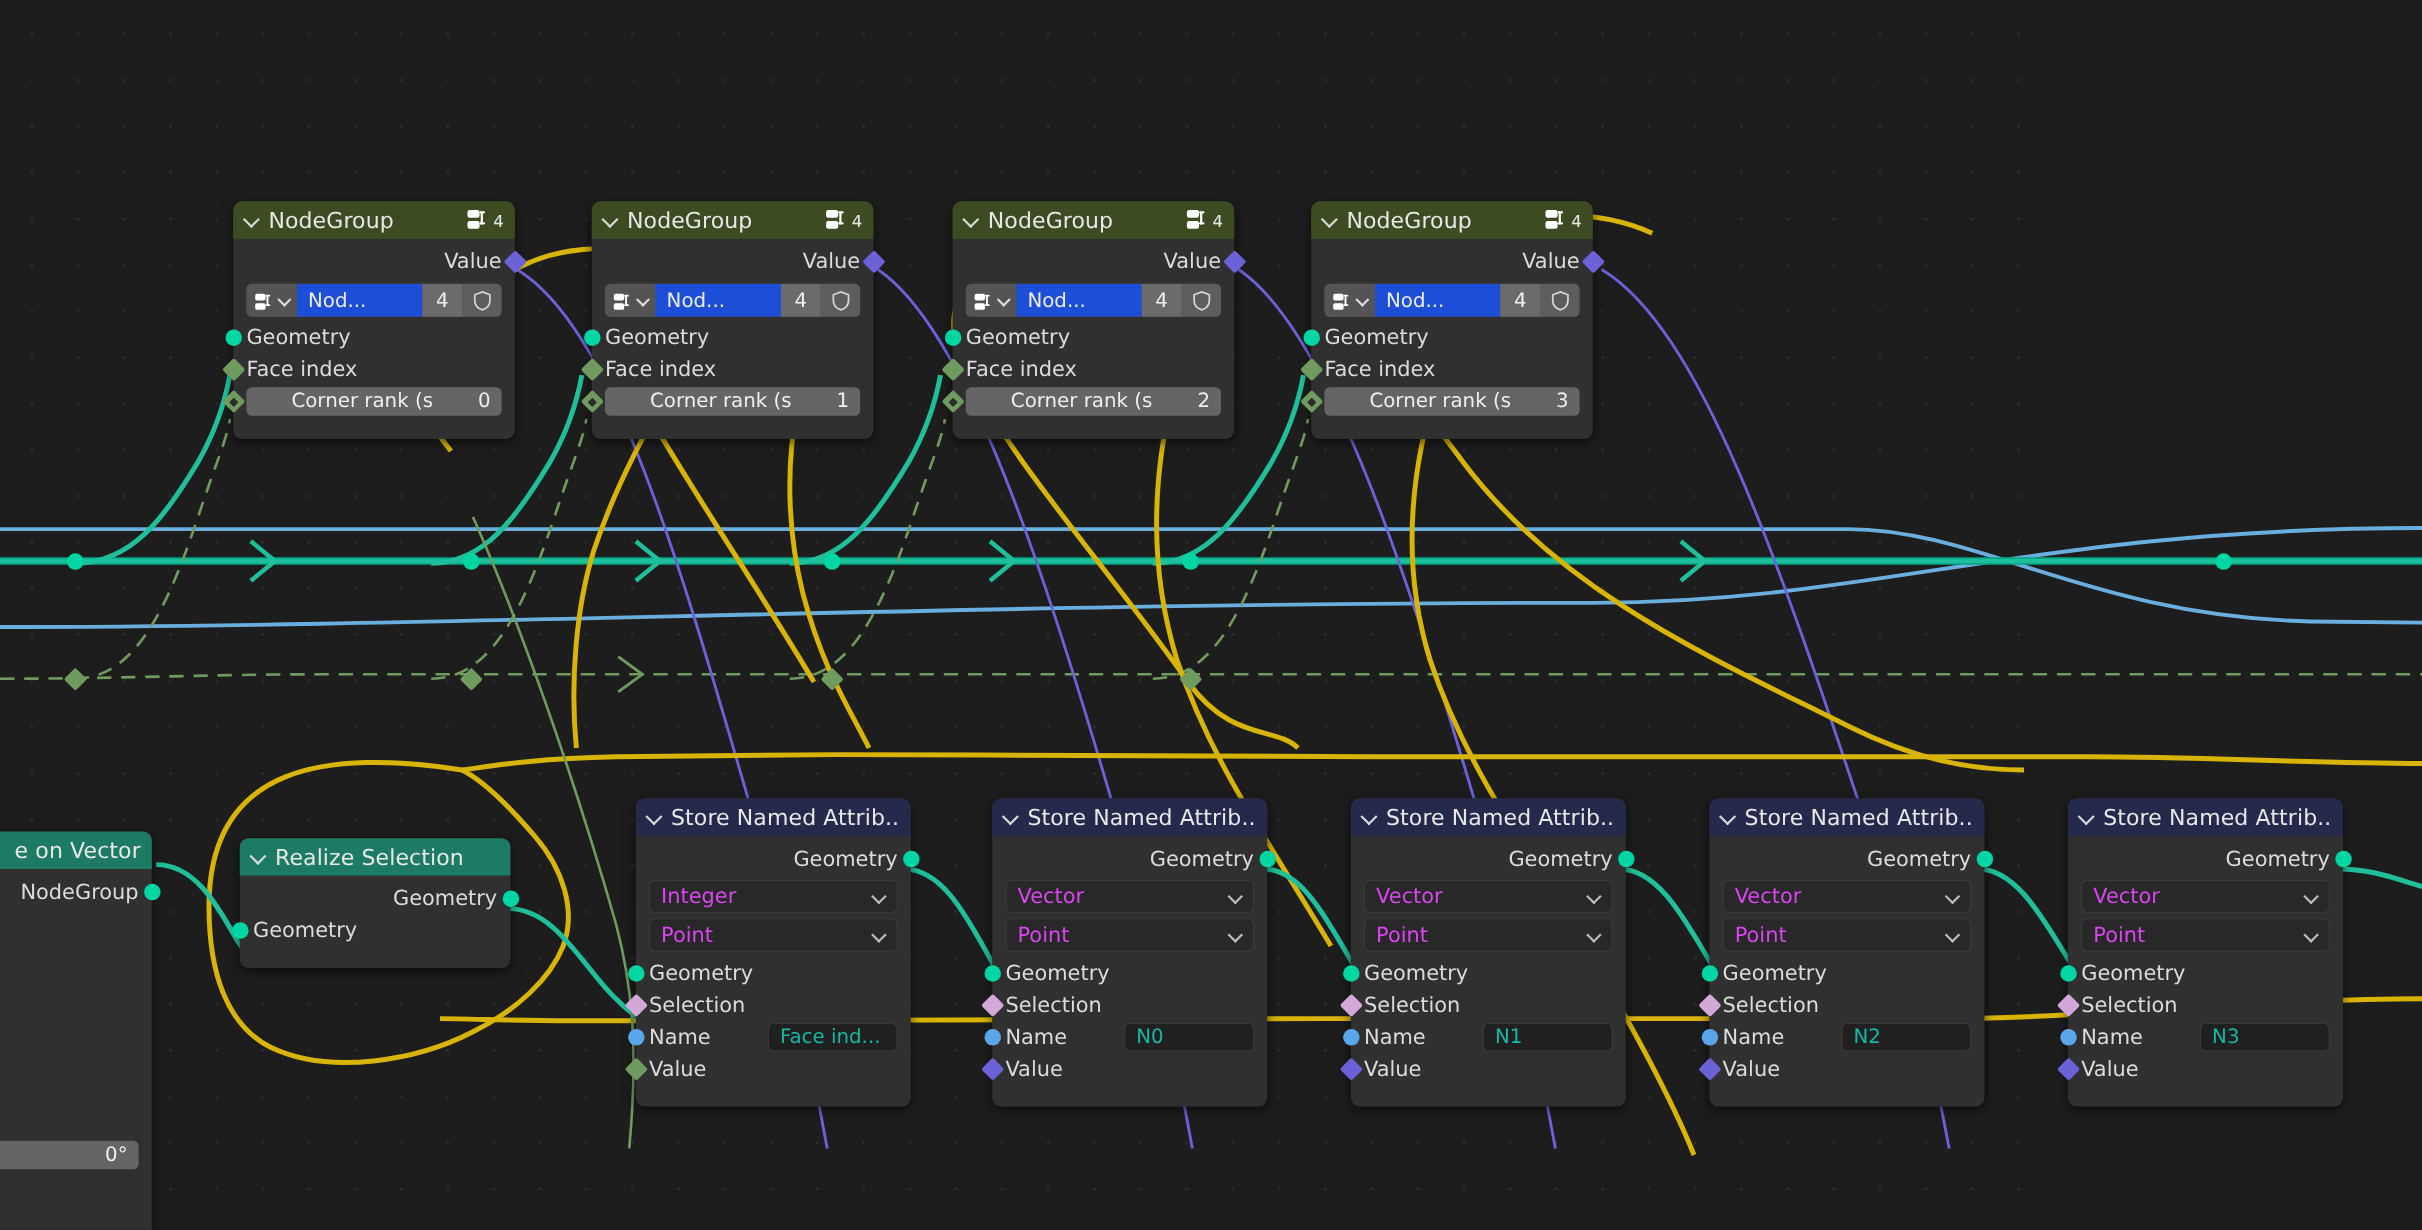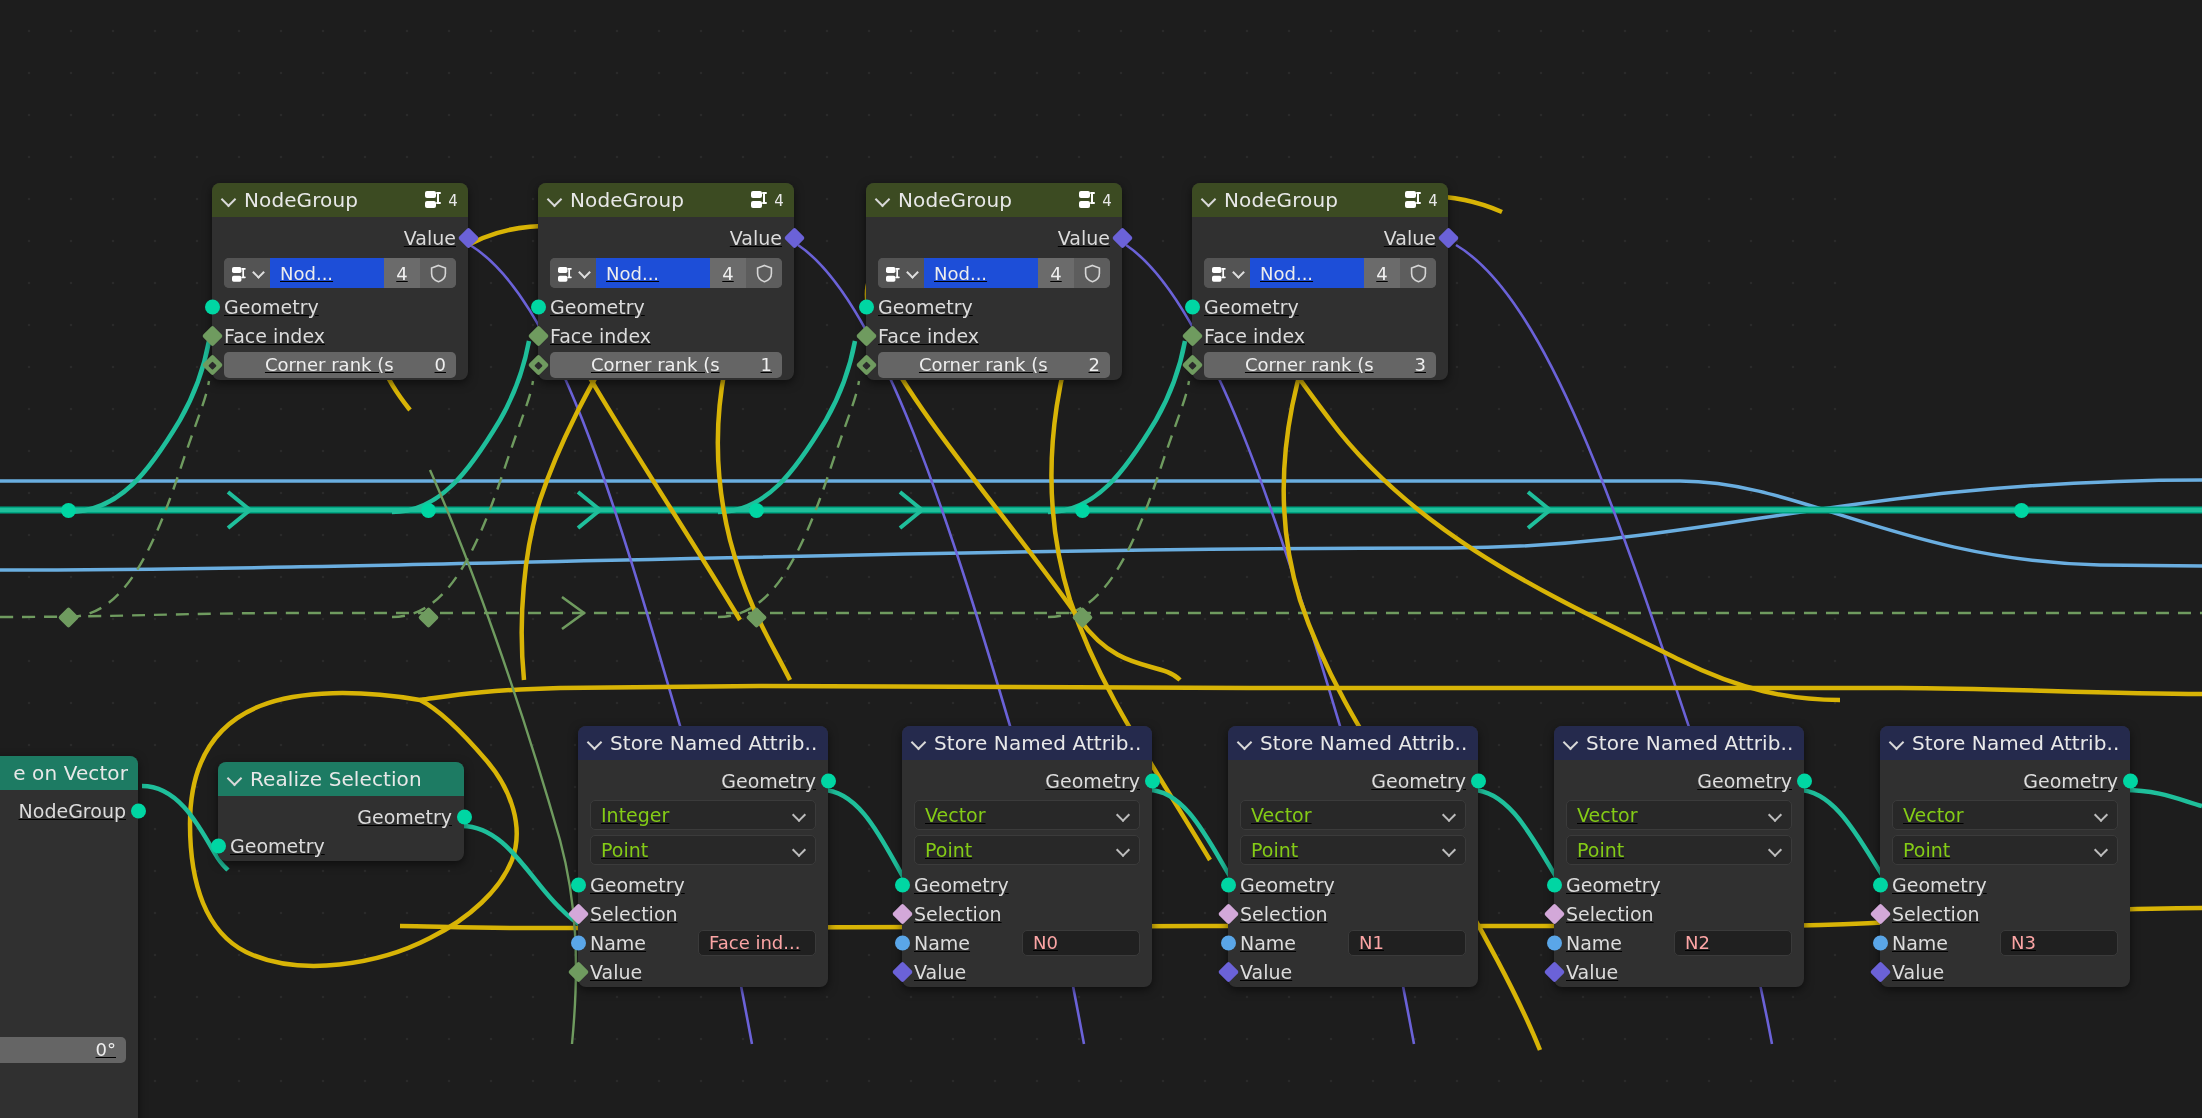--- a/index.html
+++ b/index.html
@@ -59,21 +59,21 @@
   .grp-icon { width: 22px; height: 20px; position: relative; }
   .grp-icon i {
     position: absolute; background: #fff; border-radius: 2px; display: block;
   }
   .grp-icon i.a { width: 11px; height: 7px; left: 0px; top: 1px; }
   .grp-icon i.b { width: 11px; height: 7px; left: 0px; top: 11px; }
   .grp-icon i.c { width: 2px; height: 12px; left: 12px; top: 2px; border-radius: 0 3px 3px 0; }
   .grp-icon i.d { width: 5px; height: 2px; left: 11px; top: 2px; }
   .grp-icon i.e { width: 5px; height: 2px; left: 11px; top: 12px; }
   .grp-count { font-size: 15px; color: #e8e8e8; line-height: 1; padding-bottom: 1px; }
-  .node-body { padding: 6px 0 1px 0; position: relative; text-decoration: underline; }
+  .node-body { padding: 6px 0 20px 0; position: relative; }
 
   .row {
     position: relative; height: 29px;
     display: flex; align-items: center;
     color: #dcdcdc; font-size: 19px;
     padding: 0 12px;
   }
   .row.out { justify-content: flex-end; }
   .sock {
     position: absolute; width: 15px; height: 15px;
@@ -108,36 +108,36 @@
     padding: 0 10px; white-space: nowrap; overflow: hidden;
   }
   .field .lbl { flex: 1 1 auto; text-align: center; }
   .field .val { margin-left: auto; padding-left: 10px; }
 
   .dropdown {
     margin: 5px 12px; height: 30px;
     border-radius: 5px; background: #282828;
     border: 1px solid #3b3b3b;
     display: flex; align-items: center;
-    color: #84cc16; font-size: 19px; padding: 0 10px;
+    color: #d946ef; font-size: 19px; padding: 0 10px;
   }
   .dropdown .dd-chev {
     margin-left: auto; width: 11px; height: 11px; position: relative;
   }
   .dropdown .dd-chev::before {
     content: ""; position: absolute; left: 0; top: 0;
     width: 8px; height: 8px;
     border-right: 2px solid #bdbdbd; border-bottom: 2px solid #bdbdbd;
     transform: rotate(45deg);
   }
   .textinput {
     height: 26px; border-radius: 5px;
     background: #202020; border: 1px solid #3a3a3a;
     display: flex; align-items: center;
-    color: #fca5a5; font-size: 18px; padding: 0 10px;
+    color: #14b8a6; font-size: 18px; padding: 0 10px;
     min-width: 110px;
   }
   .namerow { display: flex; align-items: center; gap: 24px; padding: 0 12px; height: 29px; position: relative; color:#dcdcdc; font-size:19px;}
   .namerow .nm { width: 84px; }
   .namerow .textinput { flex: 1 1 auto; }
 
   
   .selbar {
     margin: 6px 12px 4px 12px;
     height: 30px; display: flex; align-items: stretch;

